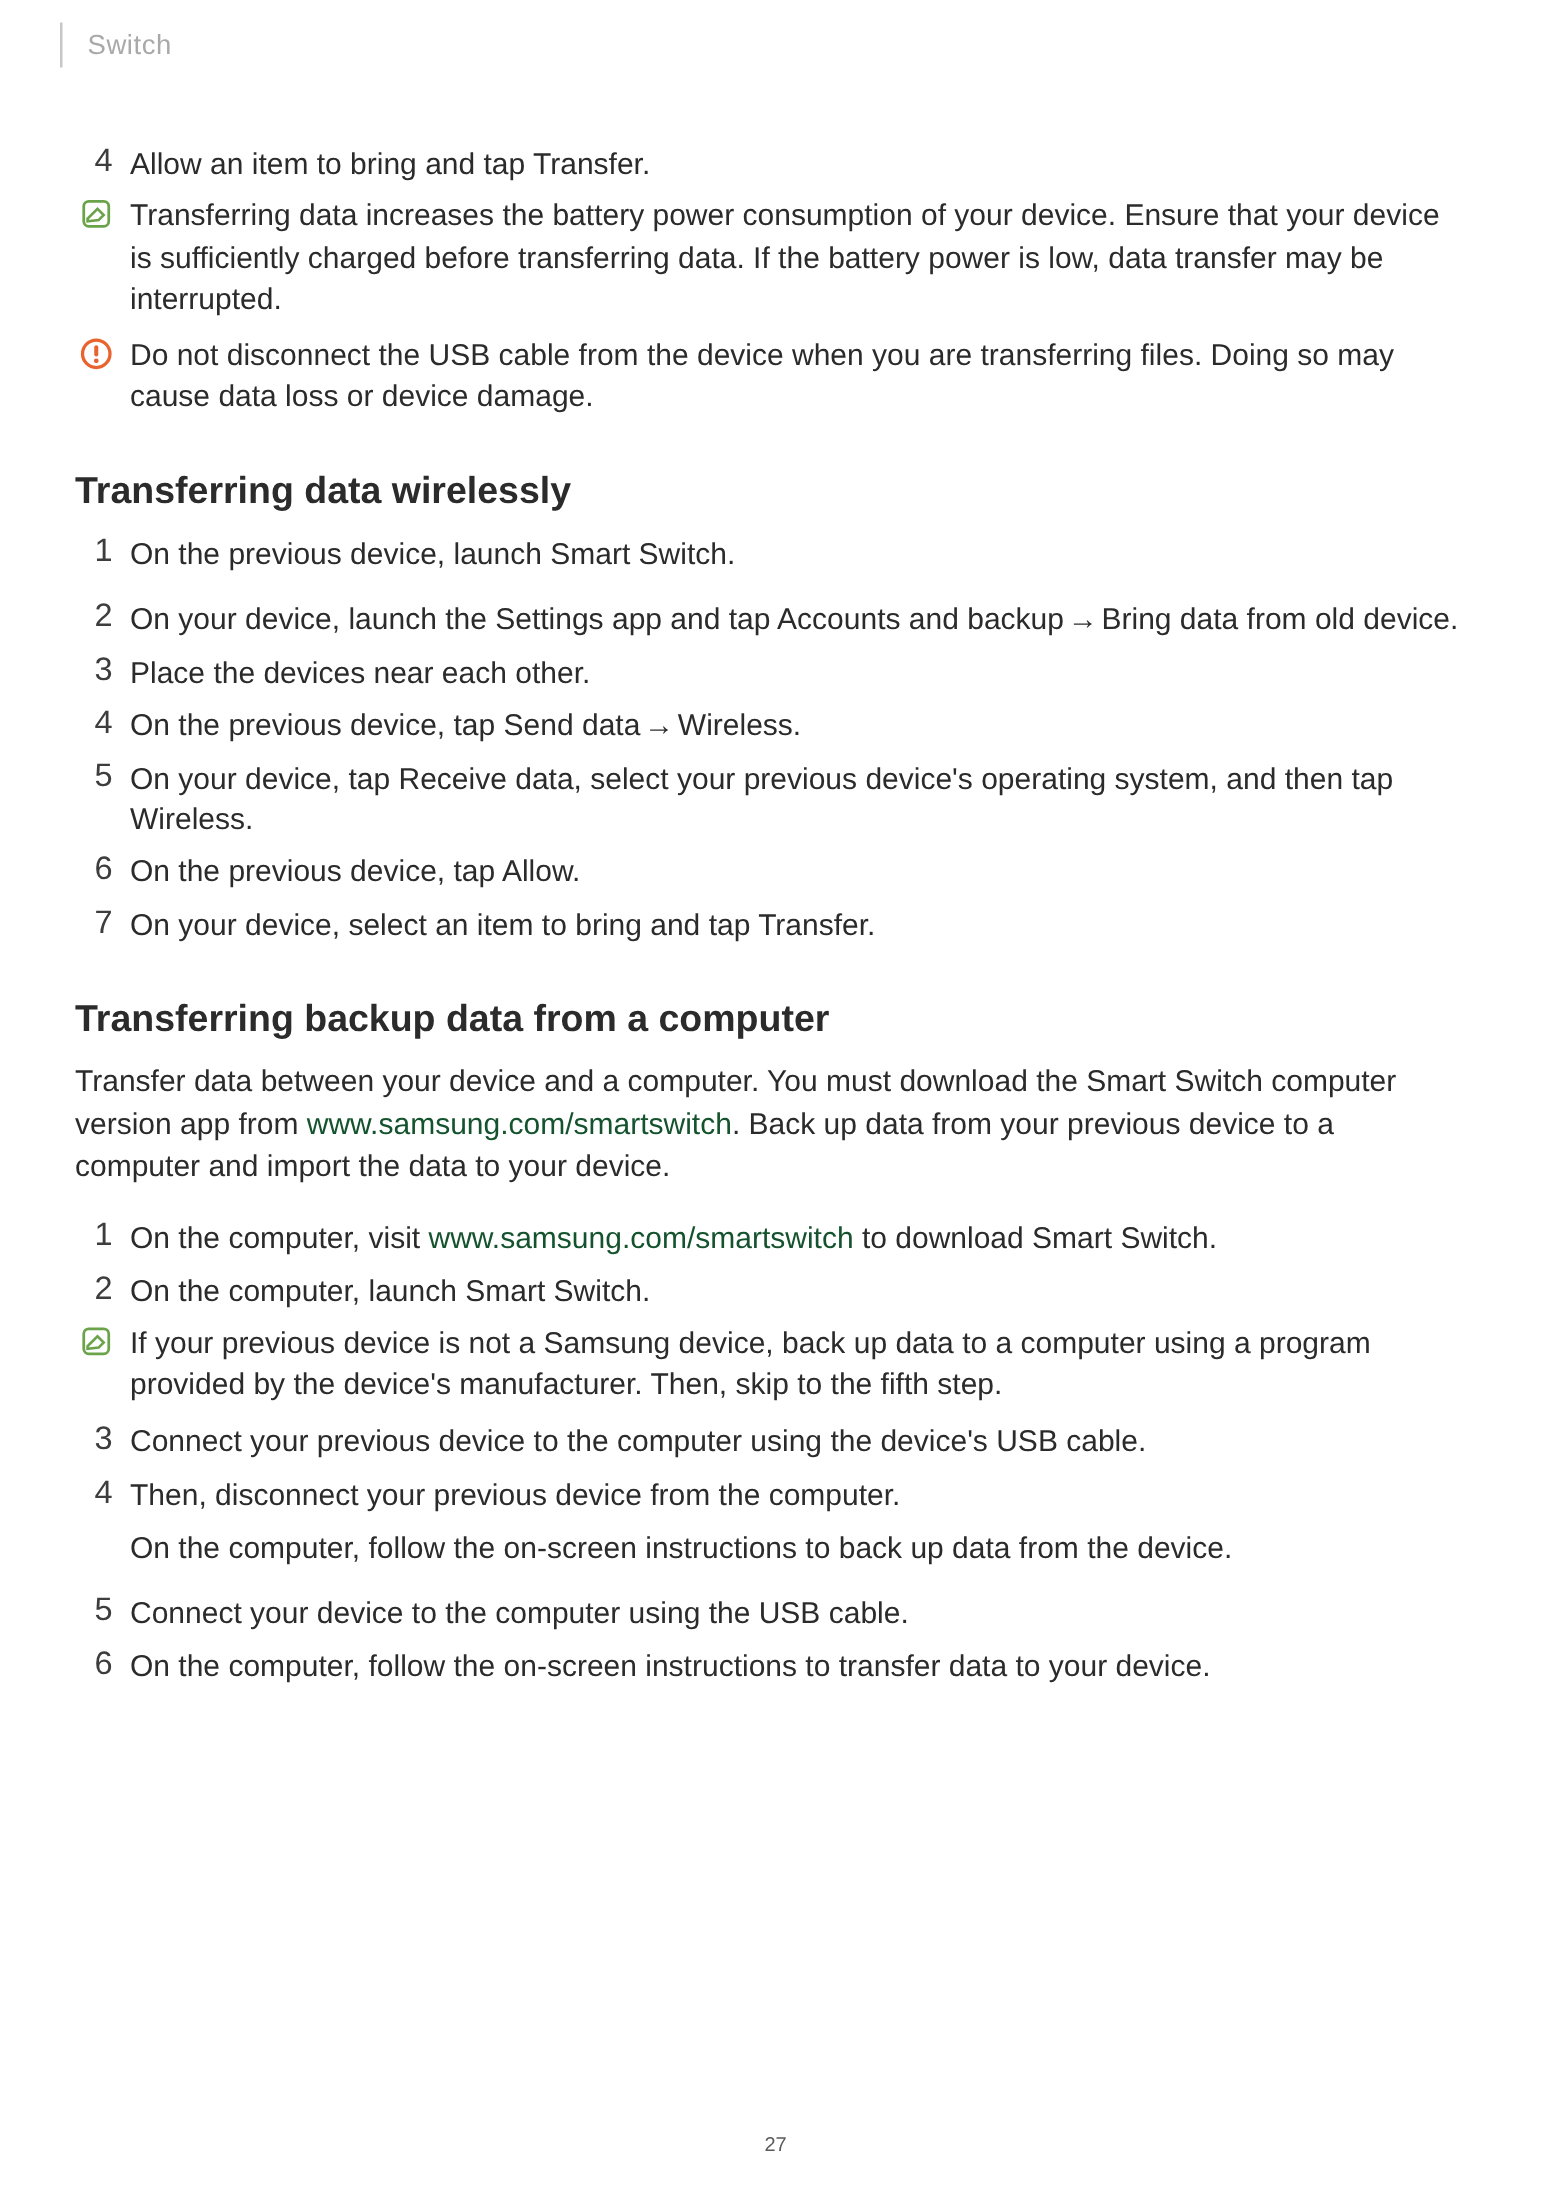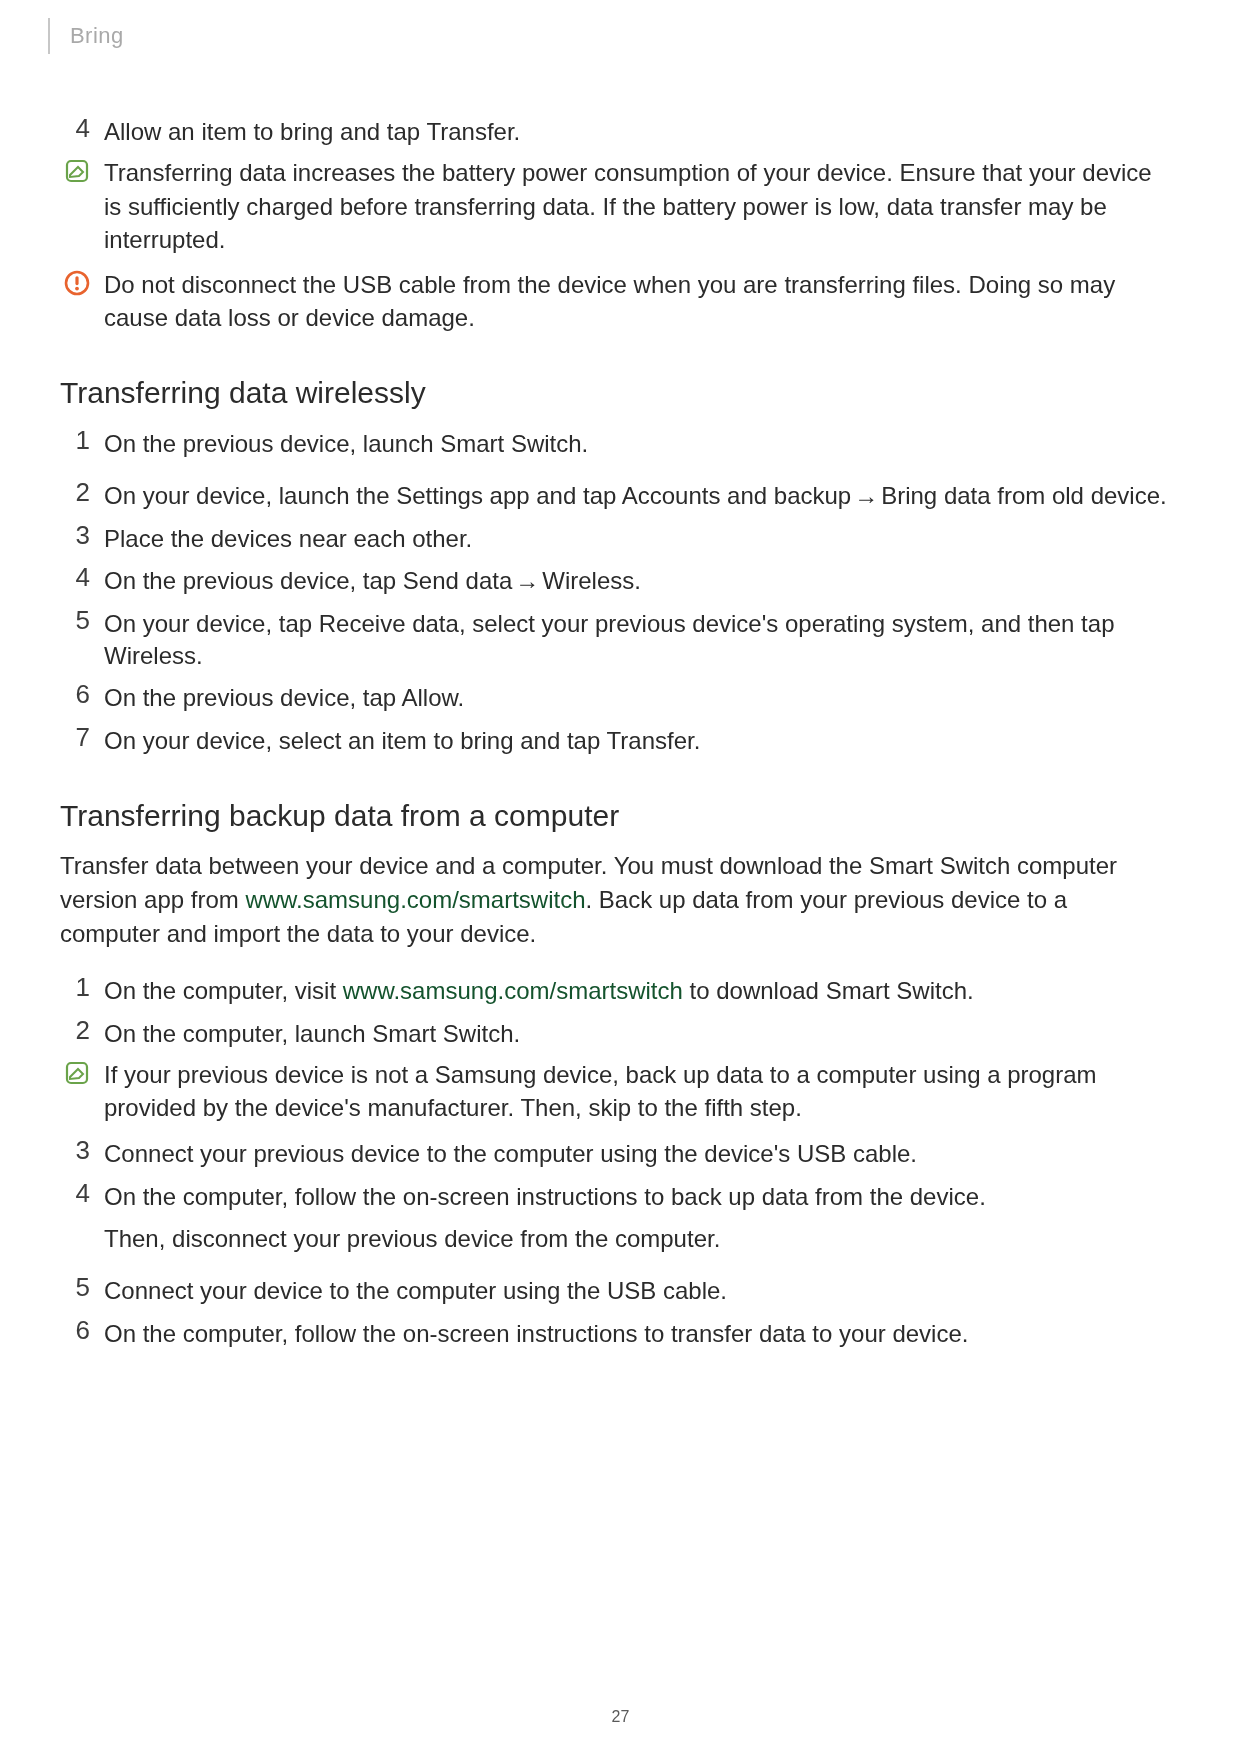--- a/index.html
+++ b/index.html
@@ -68,21 +68,21 @@
     justify-content: flex-end;
     padding-top: 2px;
   }
   .callout .msg {
     flex: 1 1 auto;
     font-size: 24px;
     line-height: 1.38;
   }
   .h2 {
     font-size: 30px;
-    font-weight: 400;
+    font-weight: 700;
     margin: 42px 0 16px 0;
   }
   .para {
     font-size: 24px;
     line-height: 1.42;
     margin: 0 0 22px 0;
   }
   b { font-weight: 400; }
   .link { color: #14532d; }
   .arrow { padding: 0 3px; }
@@ -96,21 +96,21 @@
     color: #5a5a5a;
   }
   svg { display: block; }
 </style>
 </head>
 <body>
 
 <div class="page">
 
   <div class="header-rule">
-    <span class="breadcrumb">Bring</span>
+    <span class="breadcrumb">Switch</span>
   </div>
 
   <div class="step-row">
     <div class="step-num">4</div>
     <div class="step-body">
       <span>Allow an item to bring and tap </span><b>Transfer</b><span>.</span>
     </div>
   </div>
 
   <div class="callout">
@@ -211,22 +211,22 @@
   </div>
 
   <div class="step-row">
     <div class="step-num">3</div>
     <div class="step-body">Connect your previous device to the computer using the device's USB cable.</div>
   </div>
 
   <div class="step-row">
     <div class="step-num">4</div>
     <div class="step-body">
+      <p>Then, disconnect your previous device from the computer.</p>
       <p>On the computer, follow the on-screen instructions to back up data from the device.</p>
-      <p>Then, disconnect your previous device from the computer.</p>
     </div>
   </div>
 
   <div class="step-row">
     <div class="step-num">5</div>
     <div class="step-body">Connect your device to the computer using the USB cable.</div>
   </div>
 
   <div class="step-row">
     <div class="step-num">6</div>

